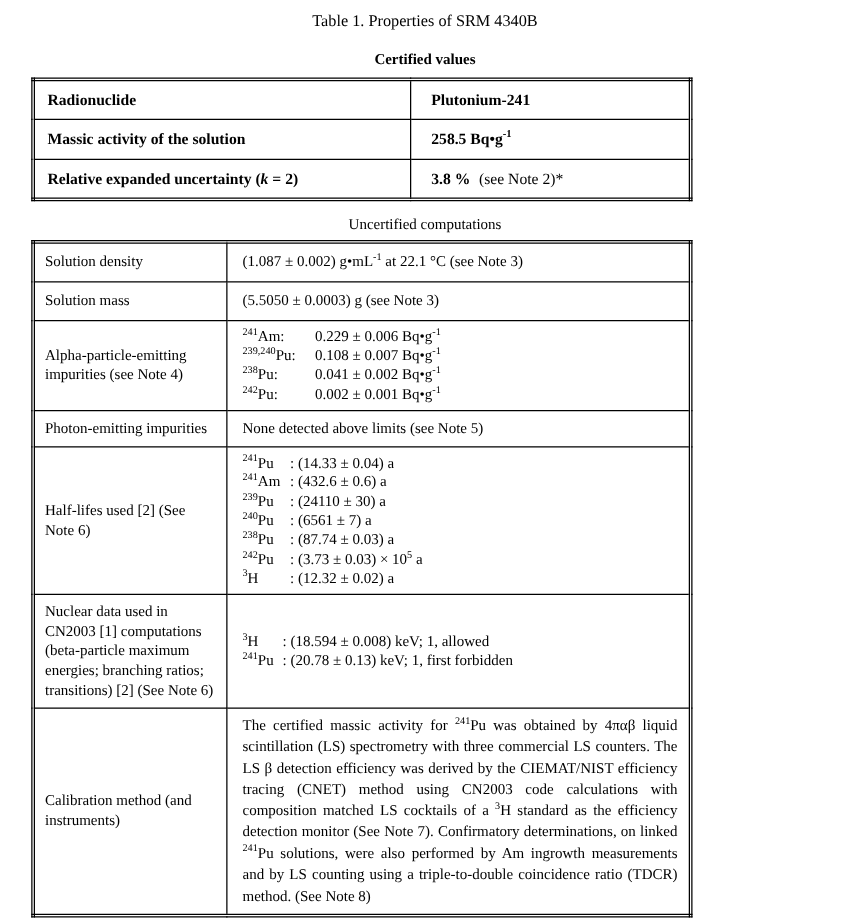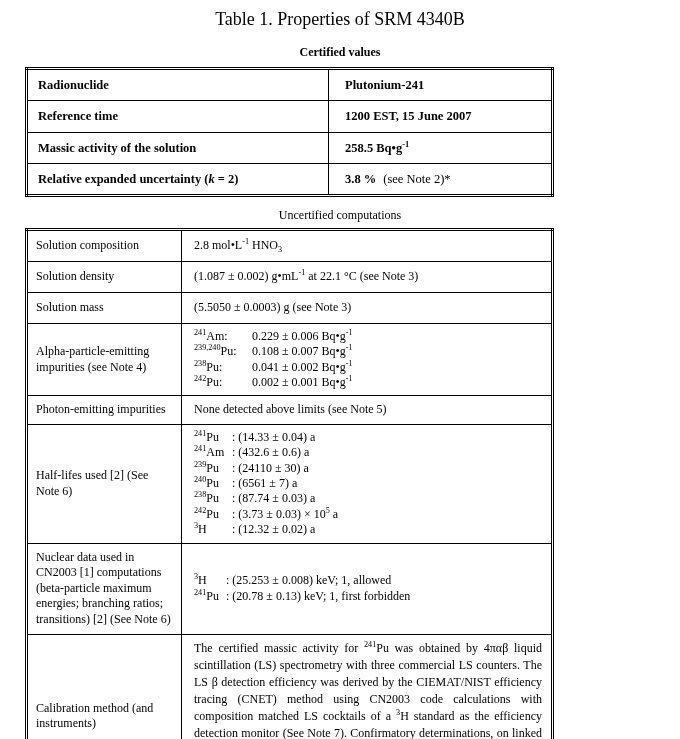--- a/index.html
+++ b/index.html
@@ -11,21 +11,21 @@
     width: 680px;
     height: 739px;
     overflow: hidden;
     font-family: "Liberation Serif", "DejaVu Serif", serif;
     font-size: 12px;
     color: #000000;
   }
   .doc-title {
     text-align: center;
     padding-top: 9px;
-    font-size: 18px;
+    font-size: 13px;
   }
   .section-heading {
     text-align: center;
     font-size: 12px;
   }
   .cert-heading {
     font-weight: bold;
     margin: 15px 0 7px 0;
   }
   .uncert-heading {
@@ -96,45 +96,37 @@
 
 <div class="section-heading cert-heading">Certified values</div>
 
 <table class="cert-table">
   <tbody>
       <tr>
     <td class="col-label label-cell">Radionuclide</td>
     <td class="value-cell">Plutonium-241</td>
   </tr>
   <tr>
-    <td class="col-label label-cell">Reference time</td>
-    <td class="value-cell">1200 EST, 15 June 2007</td>
-  </tr>
-  <tr>
     <td class="col-label label-cell">Massic activity of the solution</td>
     <td class="value-cell">258.5 Bq•g<sup>-1</sup></td>
   </tr>
   <tr>
     <td class="col-label label-cell">Relative expanded uncertainty (<i>k</i> = 2)</td>
     <td class="value-cell">
       <span>3.8 %</span><span class="cert-note">(see Note 2)*</span>
     </td>
   </tr>
 </tbody>
   </table>
 
 <div class="section-heading uncert-heading">Uncertified computations</div>
 
 <table class="uncert-table">
   <tbody>
   <tr class="single-row">
-    <td class="col-label label-cell">Solution composition</td>
-    <td class="value-cell">2.8 mol•L<sup>-1</sup> HNO<sub>3</sub></td>
-  </tr>
-  <tr class="single-row">
     <td class="col-label label-cell">Solution density</td>
     <td class="value-cell">(1.087 ± 0.002) g•mL<sup>-1</sup> at 22.1 °C  (see Note 3)</td>
   </tr>
   <tr class="single-row">
     <td class="col-label label-cell">Solution mass</td>
     <td class="value-cell">(5.5050 ± 0.0003) g (see Note 3)</td>
   </tr>
   <tr>
     <td class="col-label label-cell">Alpha-particle-emitting impurities (see Note 4)</td>
     <td class="value-cell alpha-list">
@@ -191,21 +183,21 @@
             <span class="nlab"><sup>3</sup>H</span>
             <span class="nval">: (12.32 ± 0.02) a</span>
           </div>
         </td>
   </tr>
   <tr>
     <td class="col-label label-cell">Nuclear data used in CN2003 [1] computations (beta-particle maximum energies; branching ratios; transitions) [2] (See Note 6)</td>
     <td class="value-cell nucl-list">
           <div class="nline">
             <span class="nlab"><sup>3</sup>H</span>
-            <span class="nval">: (25.253 ± 0.008) keV; 1, allowed</span>
+            <span class="nval">: (18.594 ± 0.008) keV; 1, allowed</span>
           </div>
           <div class="nline">
             <span class="nlab"><sup>241</sup>Pu</span>
             <span class="nval">: (20.78 ± 0.13) keV; 1, first forbidden</span>
           </div>
         </td>
   </tr>
   <tr>
     <td class="col-label label-cell">Calibration method (and instruments)</td>
     <td class="value-cell para-cell">The certified massic activity for <sup>241</sup>Pu was obtained by 4παβ liquid scintillation (LS) spectrometry with three commercial LS counters.  The LS β detection efficiency was derived by the CIEMAT/NIST efficiency tracing (CNET) method using CN2003 code calculations with composition matched LS cocktails of a <sup>3</sup>H standard as the efficiency detection monitor (See Note 7).  Confirmatory determinations, on linked <sup>241</sup>Pu solutions, were also performed by Am ingrowth measurements and by LS counting using a triple-to-double coincidence ratio (TDCR) method. (See Note 8)</td>

